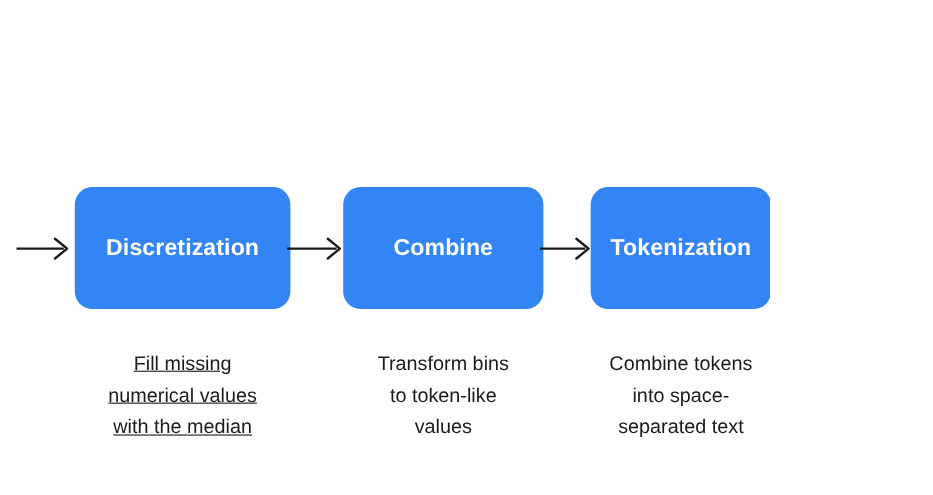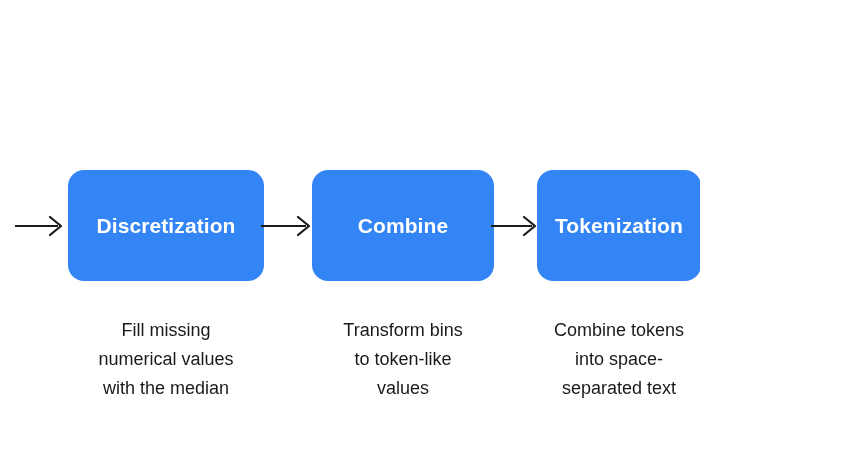--- a/index.html
+++ b/index.html
@@ -44,21 +44,21 @@
   
   .stage-caption {
     position: absolute;
     top: 316px;
     text-align: center;
     font-size: 18px;
     line-height: 29px;
     color: #1a1a1a;
     white-space: pre-line;
   }
-  #stage-caption-0 { left: 58px;  width: 216px; }
+  #stage-caption-0 { left: 58px;  width: 216px; text-decoration: underline; }
   #stage-caption-1 { left: 308px; width: 190px; }
   #stage-caption-2 { left: 530px; width: 178px; }
 
   
   .arrow {
     position: absolute;
     top: 212px;
     height: 28px;
   }
   #arrow-0 { left: 14px;  width: 50px; }

